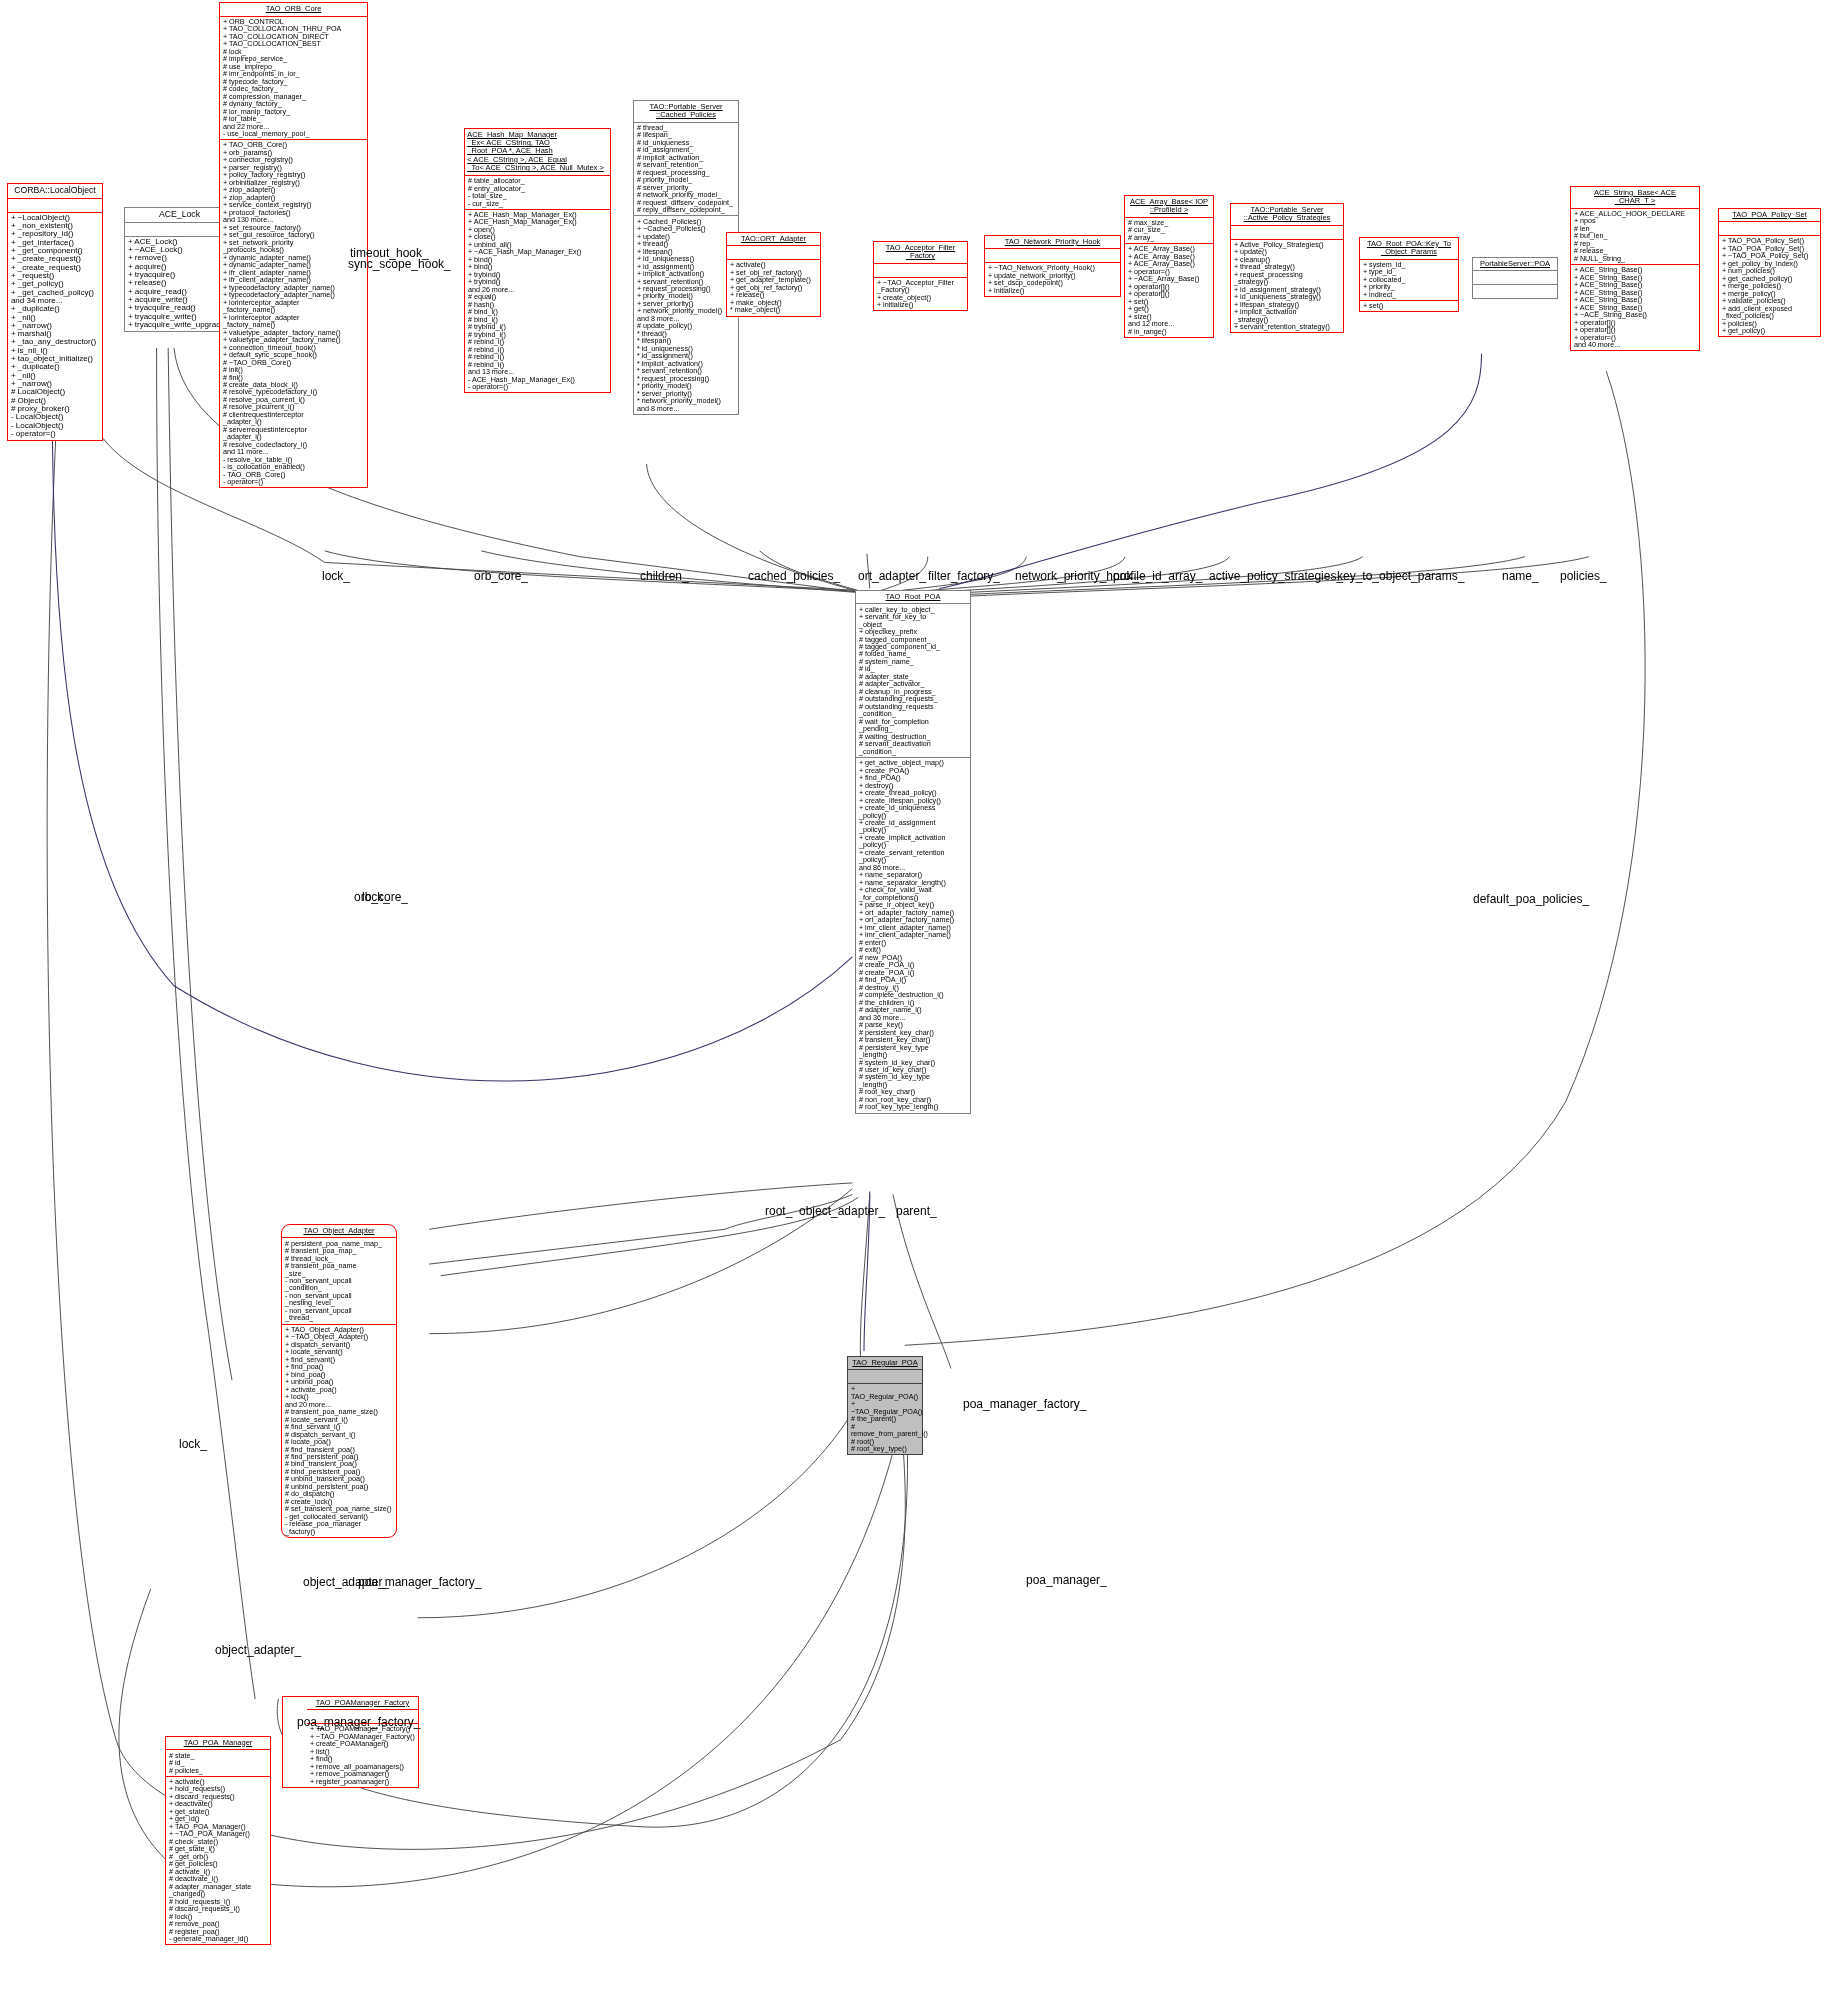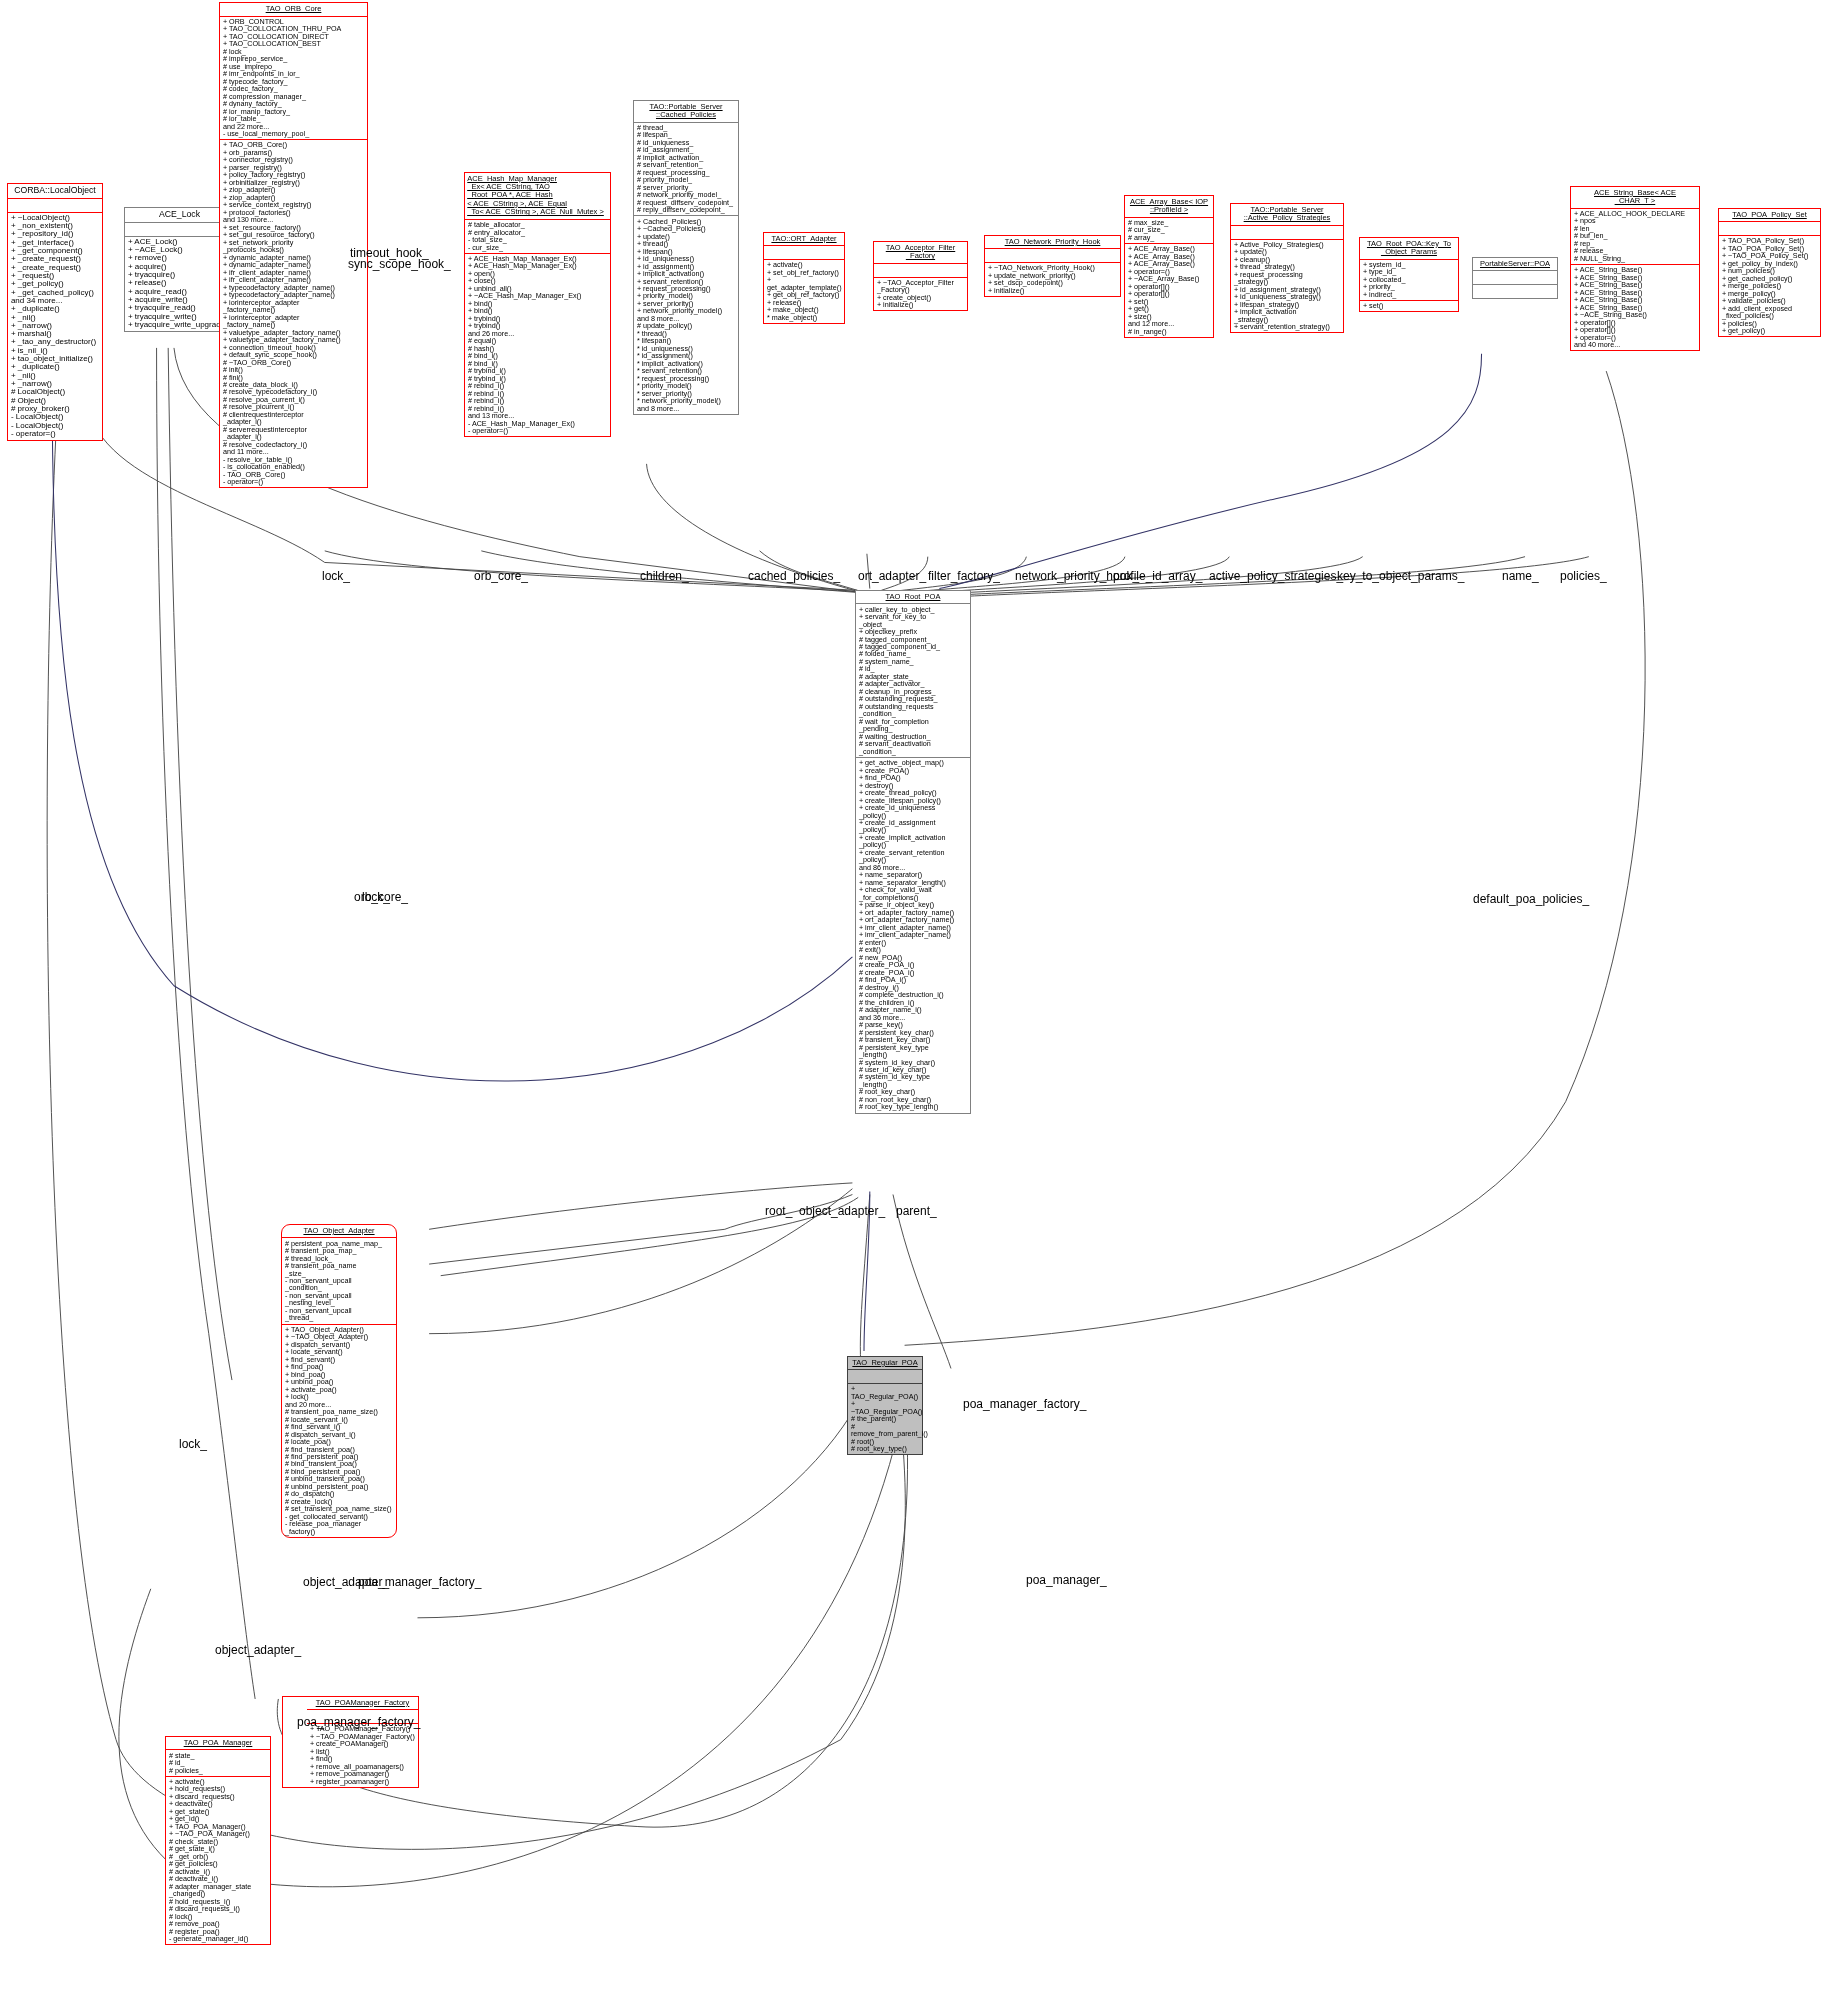--- a/index.html
+++ b/index.html
@@ -203,21 +203,21 @@
 _adapter_i()</div>
         <div># resolve_codecfactory_i()</div>
         <div>and 11 more...</div>
         <div>- resolve_ior_table_i()</div>
         <div>- is_collocation_enabled()</div>
         <div>- TAO_ORB_Core()</div>
         <div>- operator=()</div>
       </div>
   </div>
 
-  <div class="node tiny" style="left:464px;top:128px;width:147px;margin-top:44px;">
+  <div class="node tiny" style="left:464px;top:128px;width:147px;">
     <div class="title" style="text-align:left">ACE_Hash_Map_Manager
 _Ex&lt; ACE_CString, TAO
 _Root_POA *, ACE_Hash
 &lt; ACE_CString &gt;, ACE_Equal
 _To&lt; ACE_CString &gt;, ACE_Null_Mutex &gt;</div>
     <div class="sep"></div>
     <div class="compart">
         <div># table_allocator_</div>
         <div># entry_allocator_</div>
         <div>- total_size_</div>
@@ -294,21 +294,21 @@
         <div>* implicit_activation()</div>
         <div>* servant_retention()</div>
         <div>* request_processing()</div>
         <div>* priority_model()</div>
         <div>* server_priority()</div>
         <div>* network_priority_model()</div>
         <div>and 8 more...</div>
       </div>
   </div>
 
-  <div class="node tiny" style="left:763px;top:232px;width:82px;">
+  <div class="node tiny" style="left:726px;top:232px;width:95px;">
     <div class="title">TAO::ORT_Adapter</div>
     <div class="sep"></div>
     <div class="compart emptyc"></div>
     <div class="sep"></div>
     <div class="compart">
         <div>+ activate()</div>
         <div>+ set_obj_ref_factory()</div>
         <div>+ get_adapter_template()</div>
         <div>+ get_obj_ref_factory()</div>
         <div>+ release()</div>

